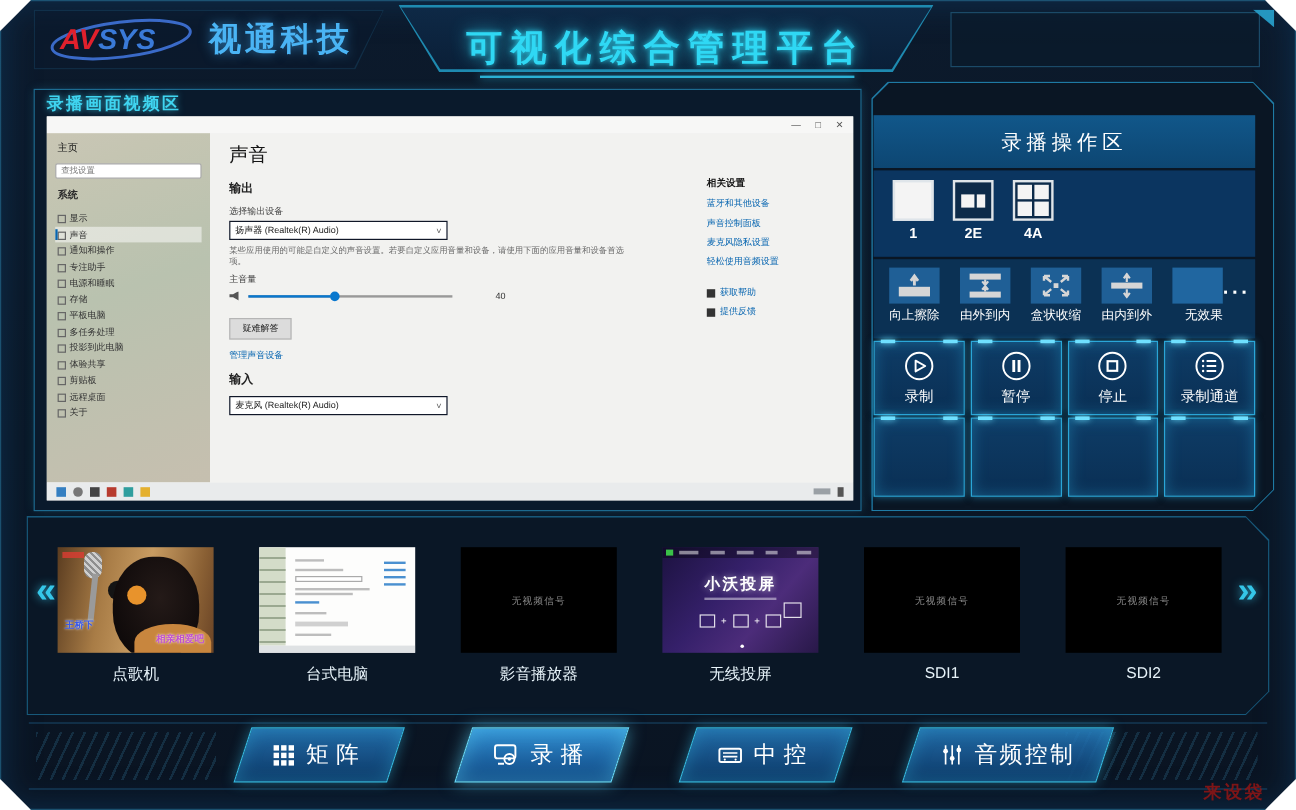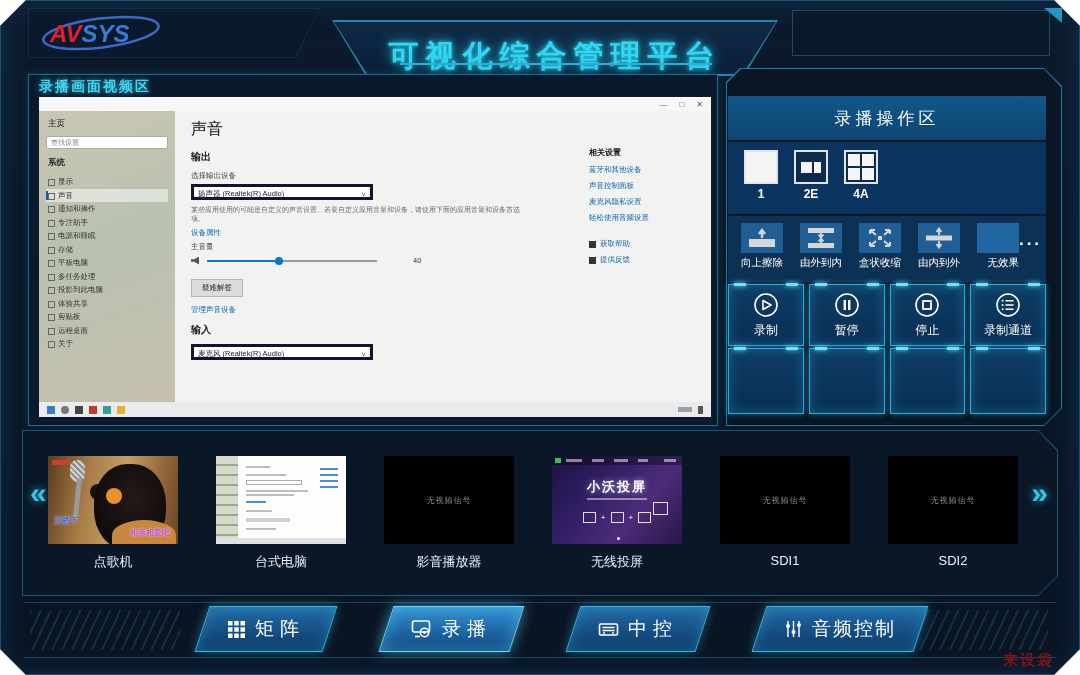--- a/index.html
+++ b/index.html
@@ -14,21 +14,21 @@
         background:#16405e; clip-path:polygon(0 0,292px 0,268px 50px,0 50px); opacity:.55; }
   .hdr-left-plate .inner { position:absolute; inset:1px; background:#0b1a2e;
         clip-path:polygon(0 0,290px 0,266px 48px,0 48px); }
   .logo { position:absolute; left:40px; top:14px; display:flex; align-items:center; gap:12px; }
   .logo-mark { position:relative; width:122px; height:38px; }
   .logo-mark svg { position:absolute; left:0; top:0; }
   .logo-text { position:absolute; left:10px; top:6px; font-style:italic; font-weight:bold; font-size:24px; letter-spacing:0;text-align:right; }
   .logo-av { color:#e0202c; } .logo-sys { color:#3a7ad8; }
   .company { font-size:27px; font-weight:bold; letter-spacing:3px; color:#4ab4f4;
              text-shadow:0 0 10px rgba(58,160,230,.7); }
-  .title-plate { position:absolute; left:332px; top:20px; width:446px; height:72px;
+  .title-plate { position:absolute; left:332px; top:4px; width:446px; height:72px;
         background:#1e8ab0; clip-path:polygon(0 0,446px 0,412px 56px,34px 56px);
         filter:drop-shadow(0 0 6px rgba(40,180,220,.6)); }
   .title-plate .inner { position:absolute; inset:2px; background:linear-gradient(180deg,#0e2946,#091c33);
         clip-path:polygon(0 0,442px 0,409px 52px,33px 52px);
         display:flex; align-items:center; justify-content:center; }
   .page-title { font-size:30px; font-weight:bold; letter-spacing:7px; color:#2fd8f4;
         text-shadow:0 0 14px rgba(47,216,244,.9),0 0 4px rgba(47,216,244,.8); }
   .title-underline { position:absolute; left:400px; top:63px; width:312px; height:2px;
         background:#2bb0d4; box-shadow:0 0 8px #2bb0d4; }
   .hdr-right-bar { position:absolute; left:792px; top:10px; width:258px; height:46px;
@@ -57,21 +57,21 @@
         white-space:nowrap; overflow:hidden; color:#333; }
   .sb-item::before { content:""; position:absolute; left:2px; top:4px; width:5px; height:5px;
         border:1px solid #666; }
   .sb-item.sel { background:rgba(255,255,255,.5); }
   .sb-item.sel::after { content:""; position:absolute; left:0; top:2px; bottom:2px; width:2px; background:#0067b8; }
   .win-main { flex:1; position:relative; background:#f2f2f0; padding:8px 14px 0 16px;
         font-size:7.5px; color:#333; overflow:hidden; }
   .wm-title { font-size:16px; font-weight:normal; color:#151515; margin-bottom:10px; }
   .wm-h2 { font-size:10px; font-weight:bold; color:#222; margin:8px 0 7px; }
   .wm-label { font-size:7.5px; color:#444; margin-bottom:3px; }
-  .wm-select { width:182px; height:16px; background:#fff; border:3px solid #0f172a;
+  .wm-select { width:182px; height:16px; background:#fff; border:1px solid #0f172a;
         font-size:7.5px; color:#222; line-height:14px; padding:0 4px; position:relative; margin-bottom:5px; }
   .wm-select::after { content:"˅"; position:absolute; right:4px; top:1px; color:#555; }
   .wm-hint { width:330px; font-size:7px; color:#6a6a6a; line-height:9px; margin-bottom:5px; }
   .wm-link { font-size:7.5px; color:#0067b8; margin-bottom:4px; }
   .vol-row { display:flex; align-items:center; gap:8px; margin:4px 0 10px; }
   .vol-spk { width:8px; height:8px; background:#555; clip-path:polygon(0 35%,40% 35%,100% 0,100% 100%,40% 65%,0 65%); }
   .vol-track { position:relative; width:170px; height:2px; background:#999; }
   .vol-fill { position:absolute; left:0; top:0; height:2px; width:40%; background:#0078d7; }
   .vol-thumb { position:absolute; left:40%; top:-3px; width:8px; height:8px; border-radius:50%; background:#0078d7; }
   .vol-val { font-size:7.5px; color:#333;margin-left:28px; }
@@ -211,20 +211,21 @@
     </div>
   <div class="logo">
     <div class="logo-mark">
       <svg width="122" height="38" viewBox="0 0 122 38">
         <ellipse cx="61" cy="19" rx="58" ry="14.5" fill="none" stroke="#3a6ac8" stroke-width="2.5" transform="rotate(-7 61 19)"></ellipse>
       </svg>
       <div class="logo-text">
         <span class="logo-av">AV</span><span class="logo-sys">SYS</span>
       </div>
     </div>
+    <div class="company">视通科技</div>
   </div>
   <div class="title-plate">
     <div class="inner">
         <div class="page-title">可视化综合管理平台</div>
       </div>
   </div>
   <div class="title-underline"></div>
   <div class="hdr-right-bar"></div>
   <div class="hdr-corner-tri"></div>
 
@@ -255,21 +256,20 @@
             <div class="sb-item">剪贴板</div>
             <div class="sb-item">远程桌面</div>
             <div class="sb-item">关于</div>
           </div>
           <div class="win-main">
             <div class="wm-title">声音</div>
             <div class="wm-h2">输出</div>
             <div class="wm-label">选择输出设备</div>
             <div class="wm-select">扬声器 (Realtek(R) Audio)</div>
             <div class="wm-hint">某些应用使用的可能是自定义的声音设置。若要自定义应用音量和设备，请使用下面的应用音量和设备首选项。</div>
-            <div class="wm-link">设备属性</div>
             <div class="wm-label">主音量</div>
             <div class="vol-row">
               <div class="vol-spk"></div>
               <div class="vol-track">
                   <div class="vol-fill"></div>
                   <div class="vol-thumb"></div>
                 </div>
               <div class="vol-val">40</div>
             </div>
             <div class="wm-btn">疑难解答</div>

